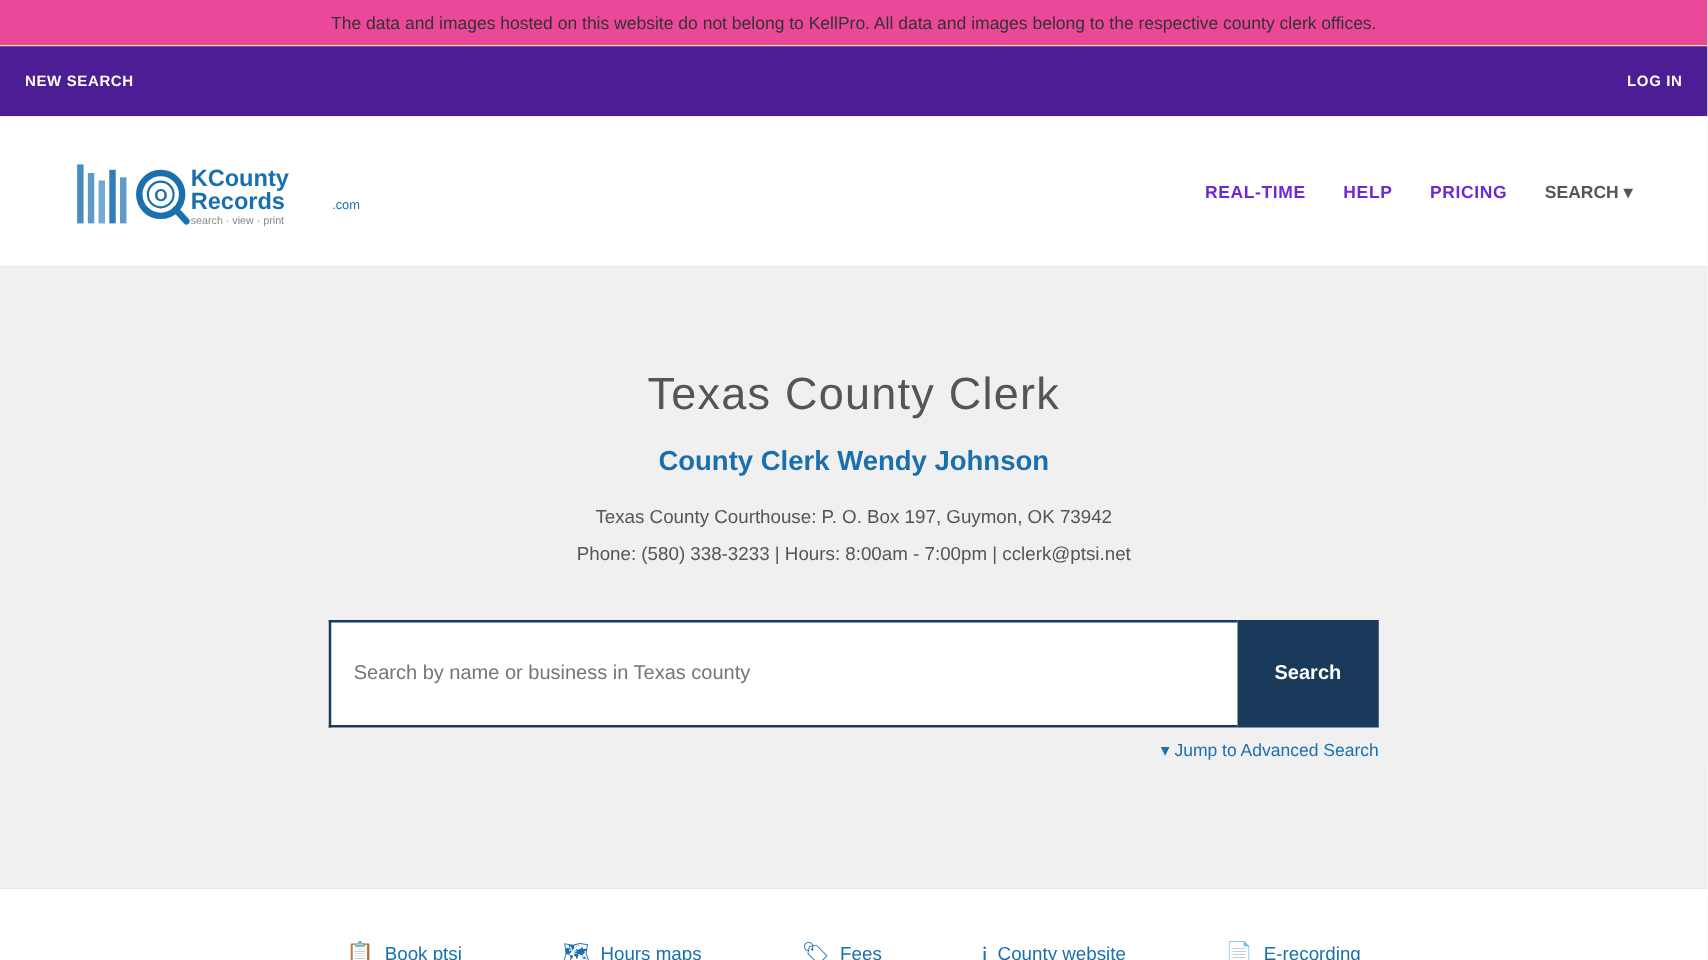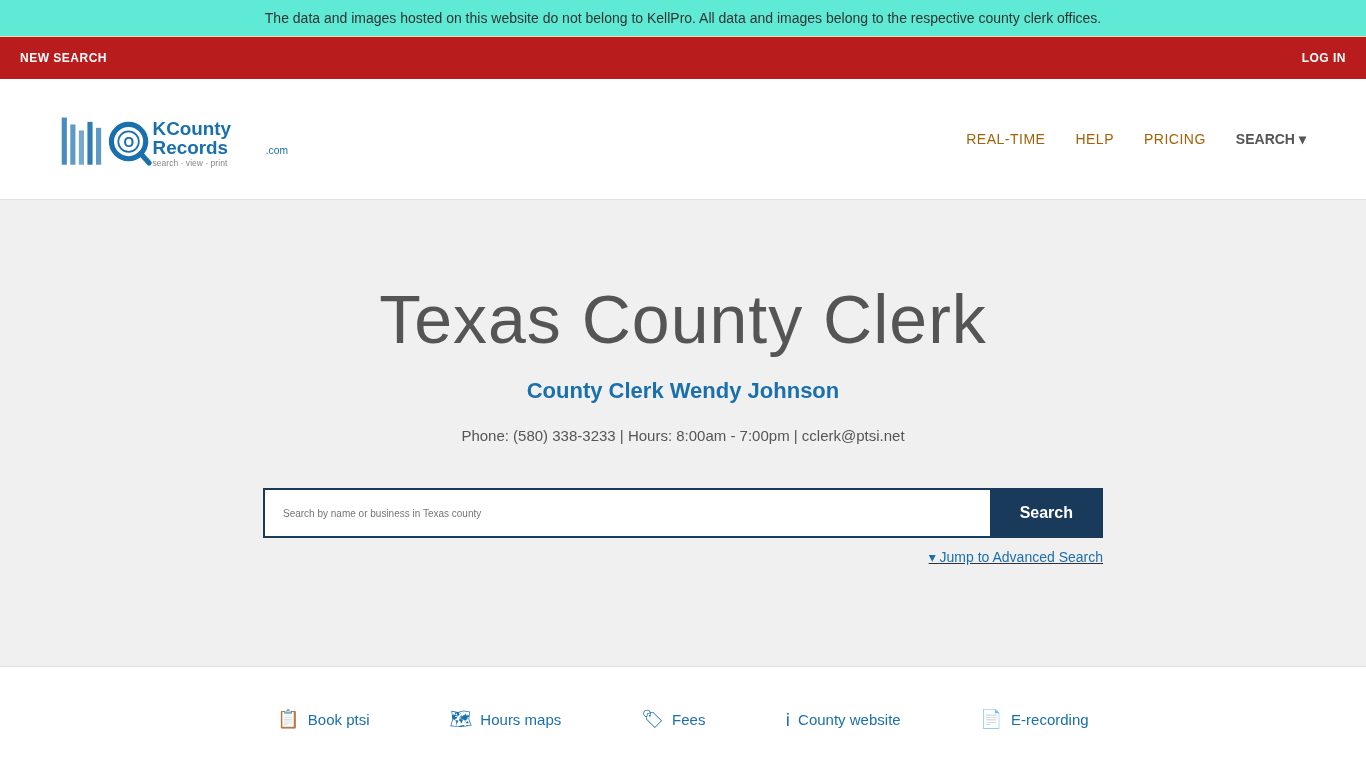--- a/index.html
+++ b/index.html
@@ -1,35 +1,35 @@
 <!DOCTYPE html>
 <html><head>
   <meta charset="utf-8">
   <style>
     * { margin: 0; padding: 0; box-sizing: border-box; }
     body { font-family: Arial, sans-serif; background: #fff; color: #333; }
 
     
     .banner {
-      background: #5eead4;
+      background: #ec4899;
       text-align: center;
       padding: 10px 20px;
       font-size: 14px;
       color: #333;
       border-bottom: 1px solid #e8e0a0;
     }
 
     
     .top-nav {
-      background: #b91c1c;
+      background: #4c1d95;
       display: flex;
       justify-content: space-between;
       align-items: center;
       padding: 0 20px;
-      height: 42px;
+      height: 56px;
     }
     .top-nav a {
       color: #fff;
       text-decoration: none;
       font-size: 12px;
       font-weight: bold;
       letter-spacing: 0.5px;
       cursor: pointer;
     }
 
@@ -49,45 +49,45 @@
     .logo-svg {
       width: 240px;
       height: 80px;
     }
     .header-nav {
       display: flex;
       align-items: center;
       gap: 30px;
     }
     .header-nav a {
-      color: #a16207;
-      text-decoration: none;
-      font-size: 14px;
-      font-weight: 400;
+      color: #6d28d9;
+      text-decoration: none;
+      font-size: 14px;
+      font-weight: 700;
       letter-spacing: 0.5px;
       cursor: pointer;
     }
     .search-dropdown {
       display: flex;
       align-items: center;
       gap: 4px;
       color: #555;
       font-size: 14px;
       font-weight: 600;
       cursor: pointer;
     }
 
     
     .hero {
       background: #f0f0f0;
       text-align: center;
       padding: 80px 20px 100px;
     }
     .hero h1 {
-      font-size: 68px;
+      font-size: 36px;
       font-weight: 300;
       color: #555;
       margin-bottom: 20px;
       letter-spacing: 1px;
     }
     .hero h2 {
       font-size: 22px;
       font-weight: 600;
       color: #1a6fad;
       margin-bottom: 20px;
@@ -102,43 +102,42 @@
     .search-box {
       display: flex;
       justify-content: center;
       margin-top: 40px;
       max-width: 840px;
       margin-left: auto;
       margin-right: auto;
     }
     .search-input {
       flex: 1;
-      padding: 16px 18px;
-      font-size: 10px;
+      padding: 32px 18px;
+      font-size: 16px;
       border: 2px solid #1a3a5c;
       border-right: none;
       outline: none;
       color: #777;
       background: #fff;
     }
     .search-btn {
       background: #1a3a5c;
       color: #fff;
       border: none;
       padding: 16px 30px;
       font-size: 16px;
       font-weight: 600;
       cursor: pointer;
       white-space: nowrap;
     }
     .advanced-search-link {
       text-align: right;
       max-width: 840px;
       margin: 10px auto 0;
-      text-decoration: underline;
     }
     .advanced-search-link a {
       color: #1a6fad;
       font-size: 14px;
       text-decoration: none;
       cursor: pointer;
     }
 
     
     .footer-links {
@@ -209,20 +208,21 @@
     <div class="search-dropdown">
       <span>SEARCH</span>
       <span>▾</span>
     </div>
   </nav>
 </header>
 
 <section class="hero">
   <h1>Texas County Clerk</h1>
   <h2>County Clerk Wendy Johnson</h2>
+  <p class="address">Texas County Courthouse: P. O. Box 197, Guymon, OK 73942</p>
   <p class="address">Phone: (580) 338-3233 | Hours: 8:00am - 7:00pm | cclerk@ptsi.net</p>
 
   <div class="search-box">
     <input type="text" class="search-input" placeholder="Search by name or business in Texas county" style="">
     <button class="search-btn">Search</button>
   </div>
   <div class="advanced-search-link">
     <a>▾ Jump to Advanced Search</a>
   </div>
 </section>

